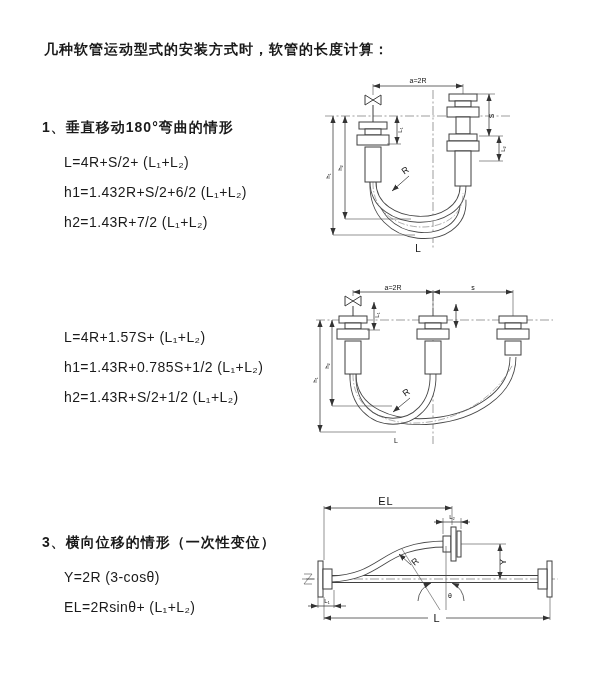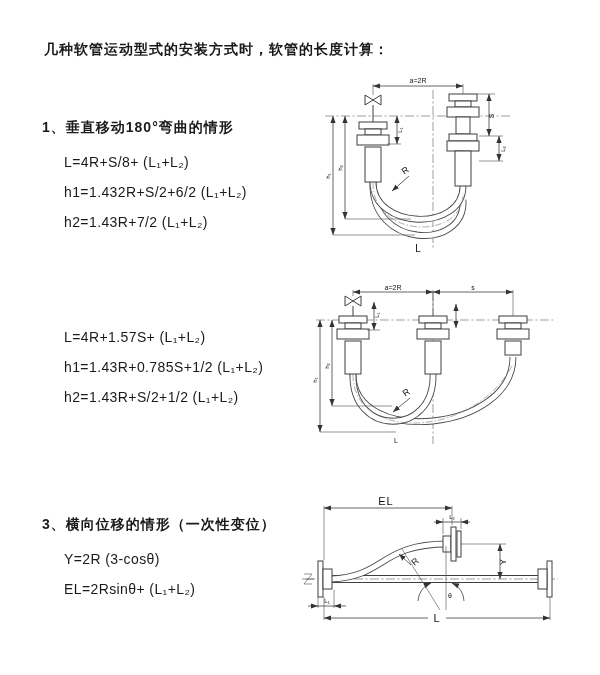--- a/index.html
+++ b/index.html
@@ -8,21 +8,21 @@
     font-family:"Liberation Sans","DejaVu Sans",sans-serif;color:#1a1a1a;
   }
   .page-title{
     position:absolute;left:44px;top:20px;font-size:14px;font-weight:bold;letter-spacing:1px;margin-top:21px;
   }
   .section{position:absolute;left:42px;margin-top:16px;}
   .sec-heading{font-size:14px;font-weight:bold;letter-spacing:1px;margin:0 0 10px 0;}
   .formula{font-size:14px;line-height:30px;margin-left:22px;letter-spacing:0.4px;white-space:pre;}
   #sec1{top:103px;}
   #sec2{top:306px;}
-  #sec3{top:500px;}
+  #sec3{top:518px;}
   .diagram{position:absolute;}
   #dia1{left:313px;top:74px;}
   #dia2{left:308px;top:282px;}
   #dia3{left:300px;top:494px;}
   
   .ol{fill:none;stroke:#3f3f3f;stroke-width:1;}
   .fit{fill:#ffffff;stroke:#3f3f3f;stroke-width:1;}
   .cl{fill:none;stroke:#5a5a5a;stroke-width:0.6;stroke-dasharray:9 2.5 2 2.5;}
   .tubeo{fill:none;stroke:#4a4a4a;stroke-width:6.8;}
   .tubei{fill:none;stroke:#ffffff;stroke-width:5;}
@@ -35,21 +35,21 @@
   .lbl10{font-size:10px;}
   .lbl11{font-size:11px;letter-spacing:1px;}
 </style>
 </head>
 <body>
 
 <div class="page-title">几种软管运动型式的安装方式时，软管的长度计算：</div>
 
 <div class="section" id="sec1">
   <div class="sec-heading">1、垂直移动180°弯曲的情形</div>
-  <div class="formula">L=4R+S/8+ (L₁+L₂)</div>
+  <div class="formula">L=4R+S/2+ (L₁+L₂)</div>
   <div class="formula">h1=1.432R+S/2+6/2 (L₁+L₂)</div>
   <div class="formula">h2=1.43R+7/2 (L₁+L₂)</div>
 </div>
 
 <div class="section" id="sec2">
   <div class="formula">L=4R+1.57S+ (L₁+L₂)</div>
   <div class="formula">h1=1.43R+0.785S+1/2 (L₁+L₂)</div>
   <div class="formula">h2=1.43R+S/2+1/2 (L₁+L₂)</div>
 </div>
 

